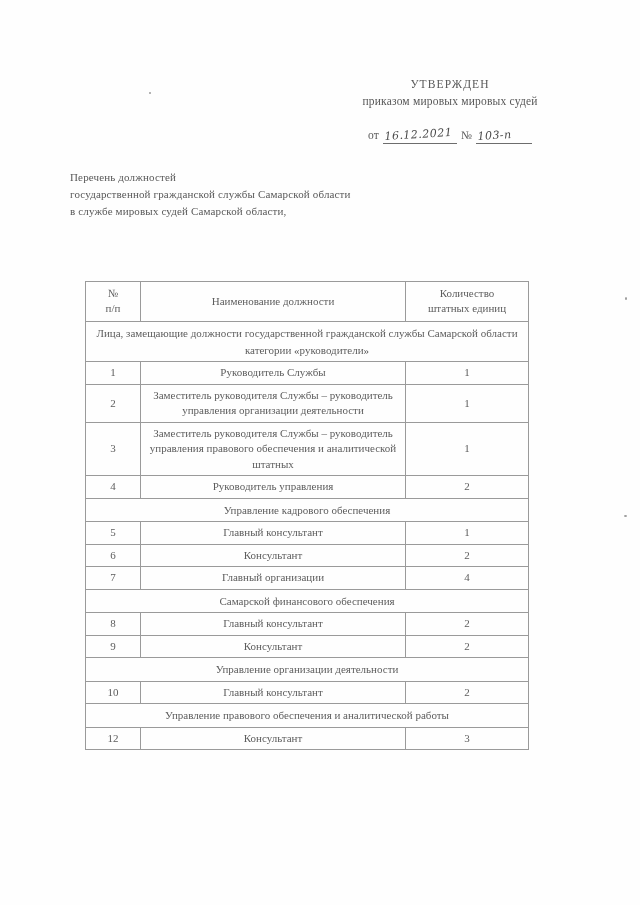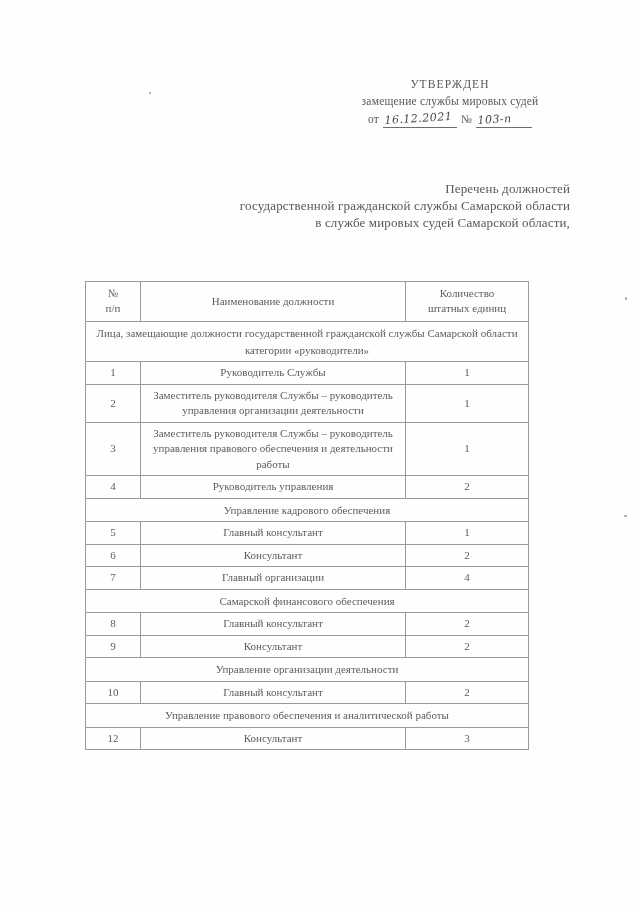--- a/index.html
+++ b/index.html
@@ -28,21 +28,21 @@
     line-height: 16.5px;
     letter-spacing: .2px;
   }
   .approval .word-approved {
     letter-spacing: 1.1px;
   }
   .approval-line-order {
     white-space: nowrap;
   }
   .approval-dateline {
-    margin-top: 2px;
+    margin-top: 18px;
     display: flex;
     justify-content: center;
     align-items: flex-end;
     gap: 4px;
     white-space: nowrap;
   }
   .hand-slot {
     position: relative;
     display: inline-block;
     border-bottom: 1px solid #6d6d6d;
@@ -61,24 +61,24 @@
     transform: rotate(-3.5deg);
     transform-origin: left bottom;
     letter-spacing: .5px;
     white-space: nowrap;
   }
 
   
   .doc-title {
     position: absolute;
     left: 70px;
-    top: 180px;
+    top: 169px;
     width: 500px;
-    text-align: right;
-    font-size: 13px;
+    text-align: left;
+    font-size: 11px;
     line-height: 17px;
     letter-spacing: .15px;
   }
   .doc-title div { white-space: nowrap; }
 
   
   .table-wrap {
     position: absolute;
     left: 85px;
     top: 281px;
@@ -126,21 +126,21 @@
     border-radius: 50%;
   }
 </style>
 </head>
 <body>
 
 <div class="page">
 
   <div class="approval">
     <div class="word-approved">УТВЕРЖДЕН</div>
-    <div class="approval-line-order">замещение службы мировых судей</div>
+    <div class="approval-line-order">приказом мировых мировых судей</div>
     <div class="approval-dateline">
       <span>от</span>
       <span class="hand-slot date">
         <span class="hand-ink">16.12.2021</span>
       </span>
       <span>№</span>
       <span class="hand-slot num">
         <span class="hand-ink">103-п</span>
       </span>
     </div>
@@ -181,21 +181,21 @@
             <td class="name-multi">Руководитель Службы</td>
             <td class="qty">1</td>
           </tr>
           <tr>
             <td class="num">2</td>
             <td class="name-multi">Заместитель руководителя Службы – руководитель управления организации деятельности</td>
             <td class="qty">1</td>
           </tr>
           <tr>
             <td class="num">3</td>
-            <td class="name-multi">Заместитель руководителя Службы – руководитель управления правового обеспечения и деятельности работы</td>
+            <td class="name-multi">Заместитель руководителя Службы – руководитель управления правового обеспечения и аналитической штатных</td>
             <td class="qty">1</td>
           </tr>
           <tr>
             <td class="num">4</td>
             <td class="name-multi">Руководитель управления</td>
             <td class="qty">2</td>
           </tr>
           <tr>
             <td class="section" colspan="3">Управление кадрового обеспечения</td>
           </tr>

